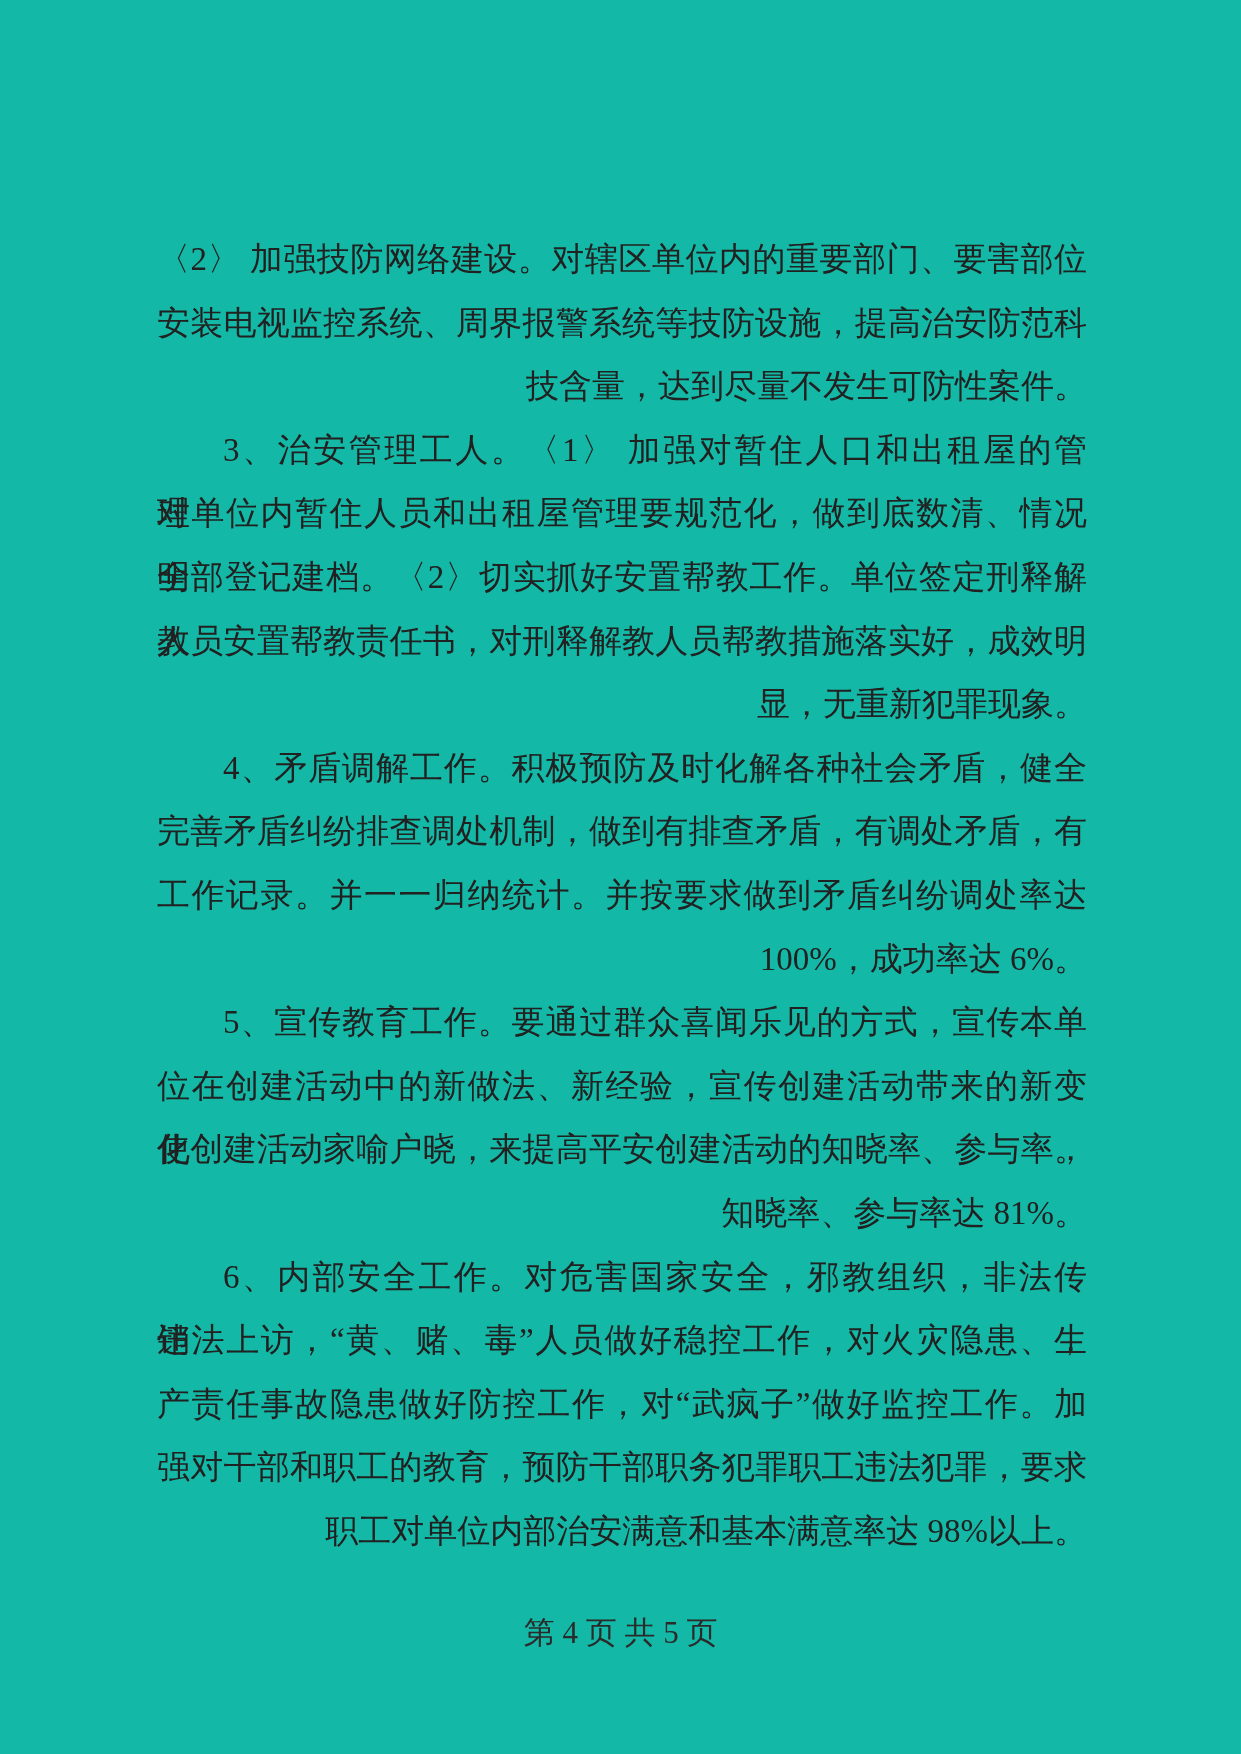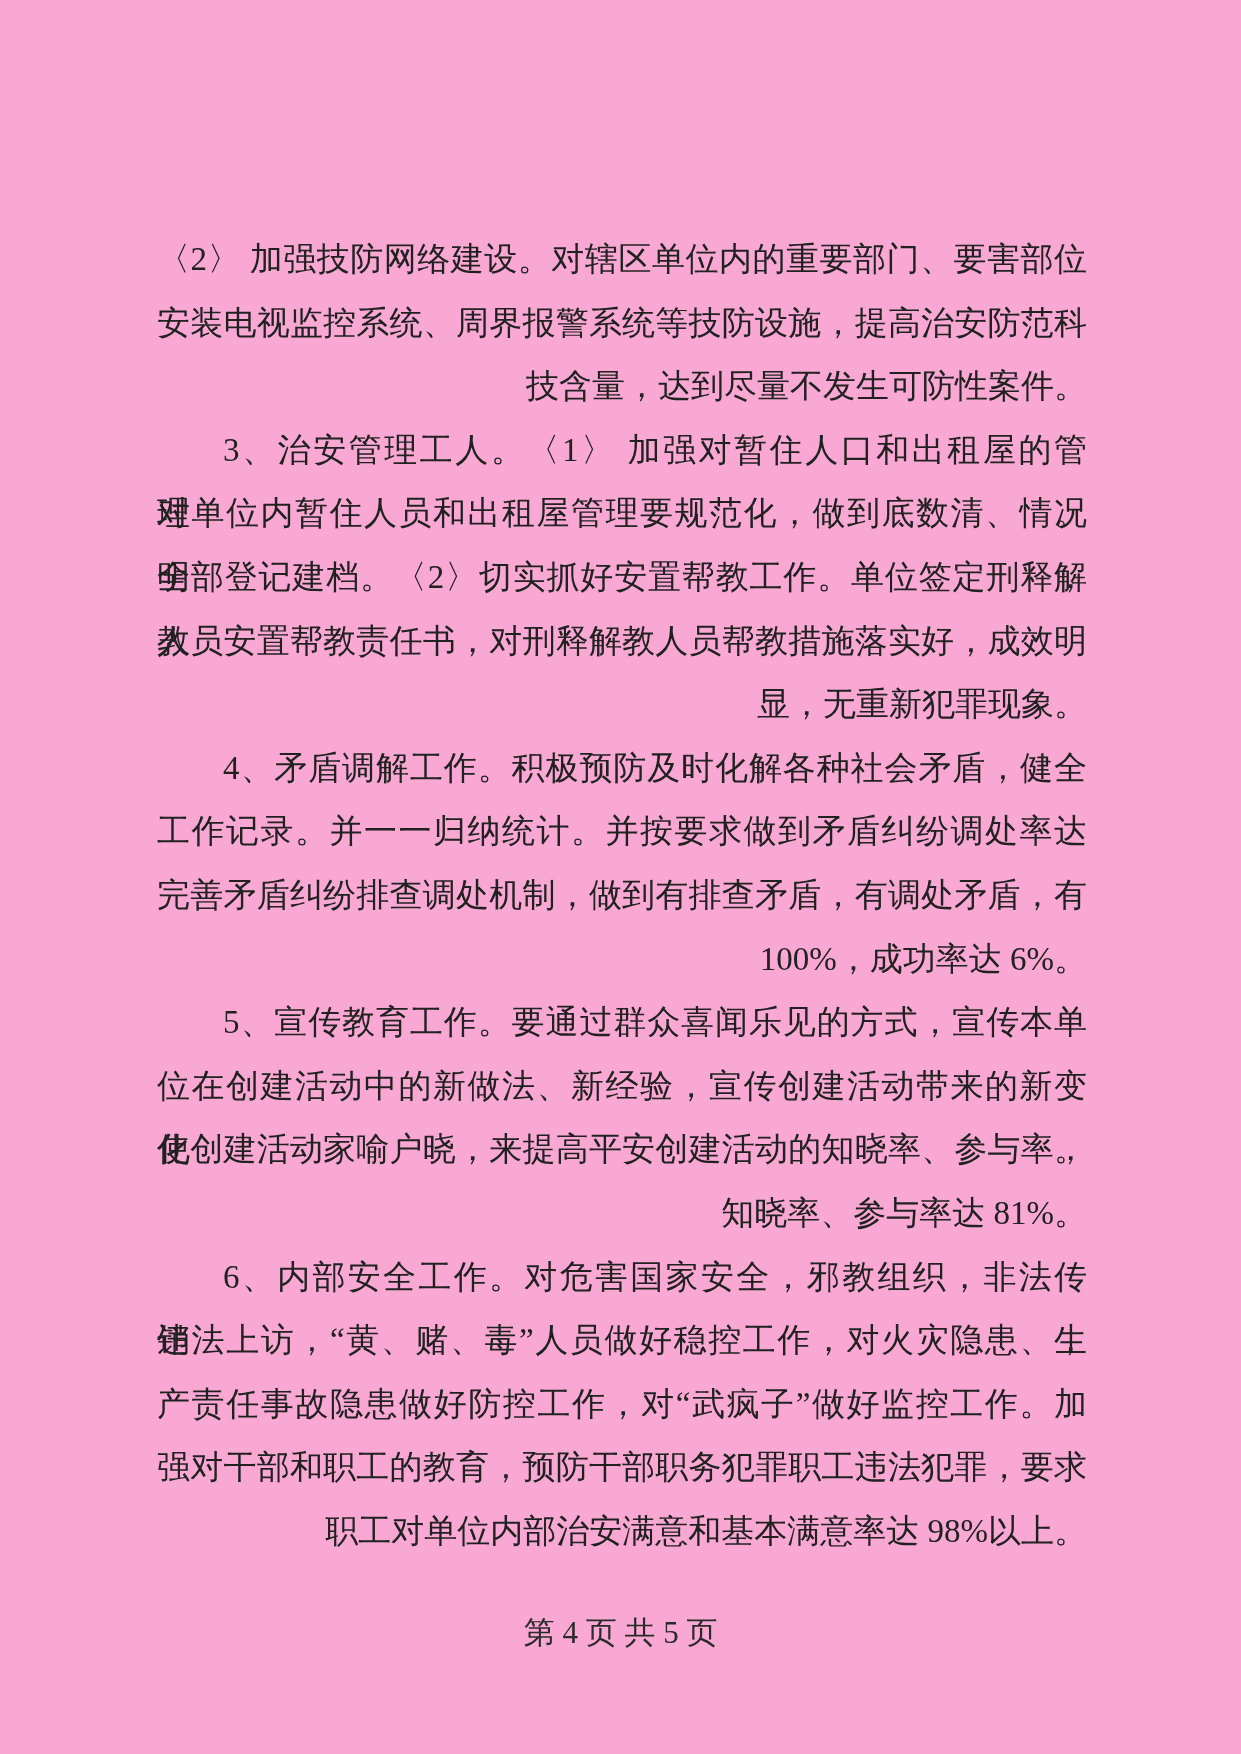--- a/index.html
+++ b/index.html
@@ -4,21 +4,21 @@
 <style>
   html, body {
     margin: 0;
     padding: 0;
     background: #ffffff;
   }
   .page {
     position: relative;
     width: 1241px;
     height: 1754px;
-    background: #f9a8d4;
+    background: #14b8a6;
     overflow: hidden;
     font-family: "Liberation Serif", "DejaVu Serif", serif;
     color: #212121;
   }
   .doc-body {
     position: absolute;
     left: 157px;
     top: 228px;
     width: 930px;
   }
@@ -58,22 +58,22 @@
   <section class="doc-body" id="doc-body">
       <div class="doc-line justify">〈2〉 加强技防网络建设。对辖区单位内的重要部门、要害部位</div>
       <div class="doc-line justify">安装电视监控系统、周界报警系统等技防设施，提高治安防范科</div>
       <div class="doc-line">技含量，达到尽量不发生可防性案件。</div>
       <div class="doc-line justify indent">3、治安管理工人。〈1〉 加强对暂住人口和出租屋的管理。</div>
       <div class="doc-line justify">对单位内暂住人员和出租屋管理要规范化，做到底数清、情况明，</div>
       <div class="doc-line justify">全部登记建档。〈2〉切实抓好安置帮教工作。单位签定刑释解教</div>
       <div class="doc-line justify">人员安置帮教责任书，对刑释解教人员帮教措施落实好，成效明</div>
       <div class="doc-line">显，无重新犯罪现象。</div>
       <div class="doc-line justify indent">4、矛盾调解工作。积极预防及时化解各种社会矛盾，健全</div>
+      <div class="doc-line justify">完善矛盾纠纷排查调处机制，做到有排查矛盾，有调处矛盾，有</div>
       <div class="doc-line justify">工作记录。并一一归纳统计。并按要求做到矛盾纠纷调处率达</div>
-      <div class="doc-line justify">完善矛盾纠纷排查调处机制，做到有排查矛盾，有调处矛盾，有</div>
       <div class="doc-line">100%，成功率达 6%。</div>
       <div class="doc-line justify indent">5、宣传教育工作。要通过群众喜闻乐见的方式，宣传本单</div>
       <div class="doc-line justify">位在创建活动中的新做法、新经验，宣传创建活动带来的新变化，</div>
       <div class="doc-line justify">使创建活动家喻户晓，来提高平安创建活动的知晓率、参与率。</div>
       <div class="doc-line">知晓率、参与率达 81%。</div>
       <div class="doc-line justify indent">6、内部安全工作。对危害国家安全，邪教组织，非法传销，</div>
       <div class="doc-line justify">违法上访，“黄、赌、毒”人员做好稳控工作，对火灾隐患、生</div>
       <div class="doc-line justify">产责任事故隐患做好防控工作，对“武疯子”做好监控工作。加</div>
       <div class="doc-line justify">强对干部和职工的教育，预防干部职务犯罪职工违法犯罪，要求</div>
       <div class="doc-line">职工对单位内部治安满意和基本满意率达 98%以上。</div>

